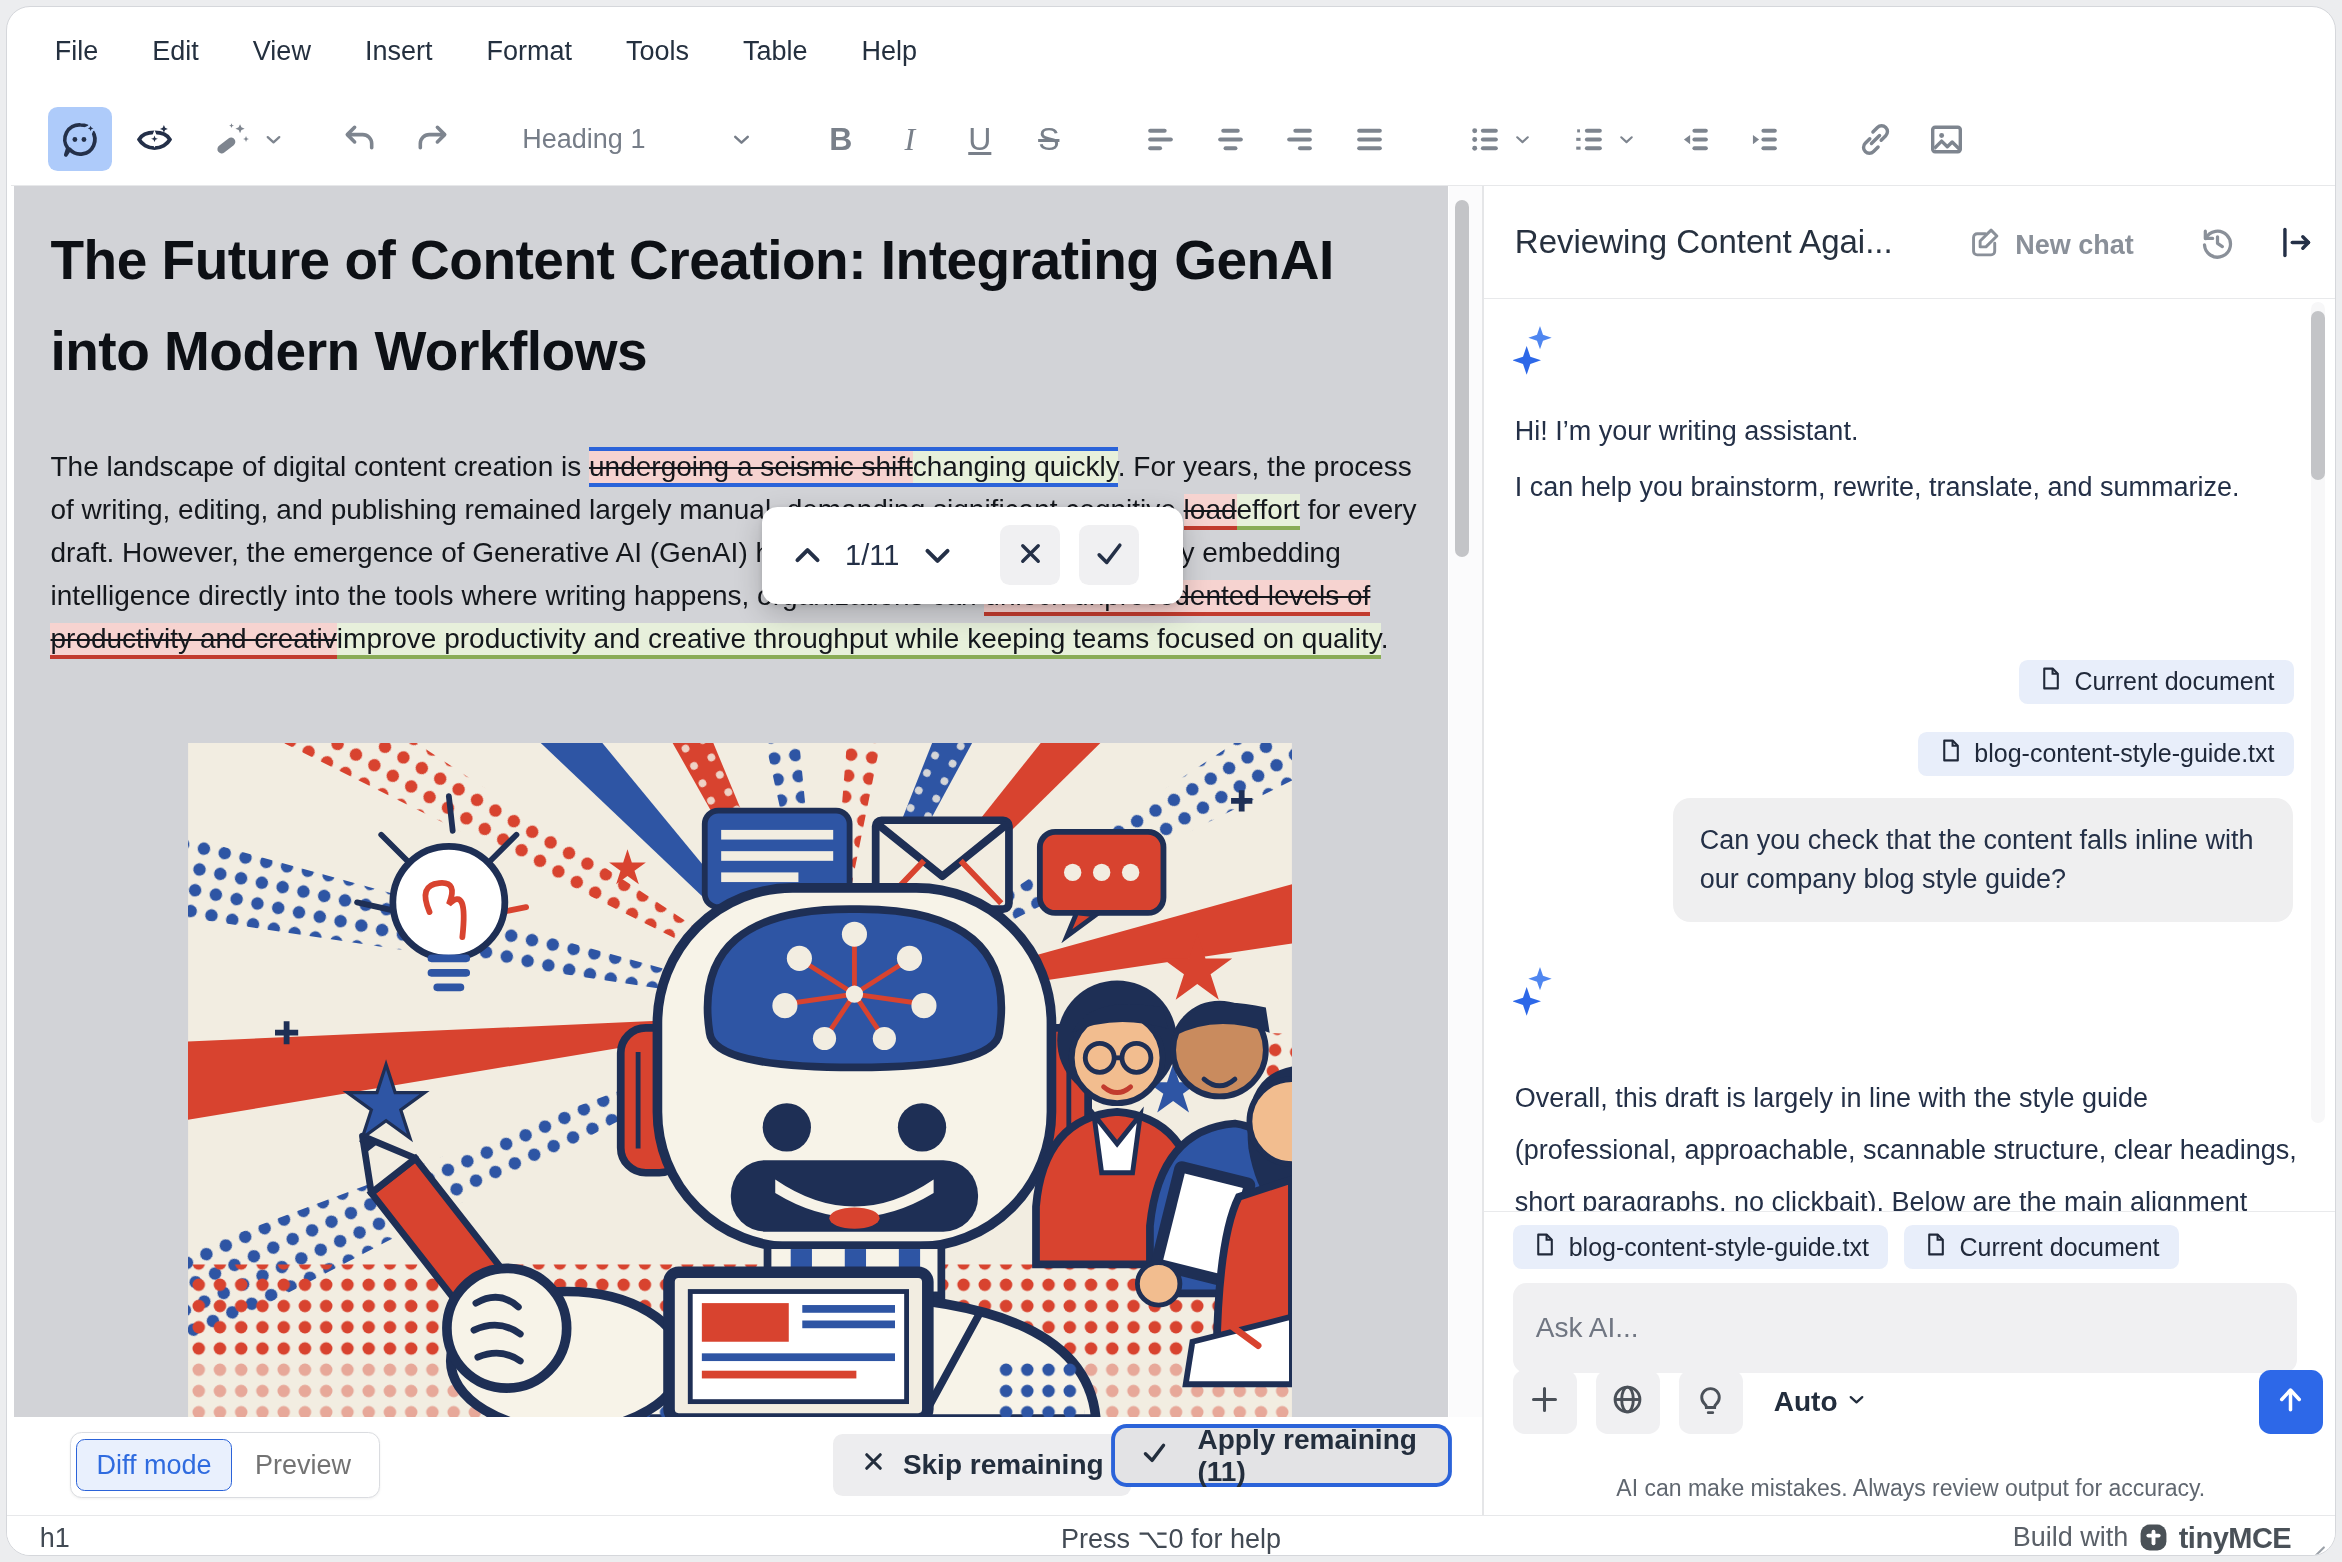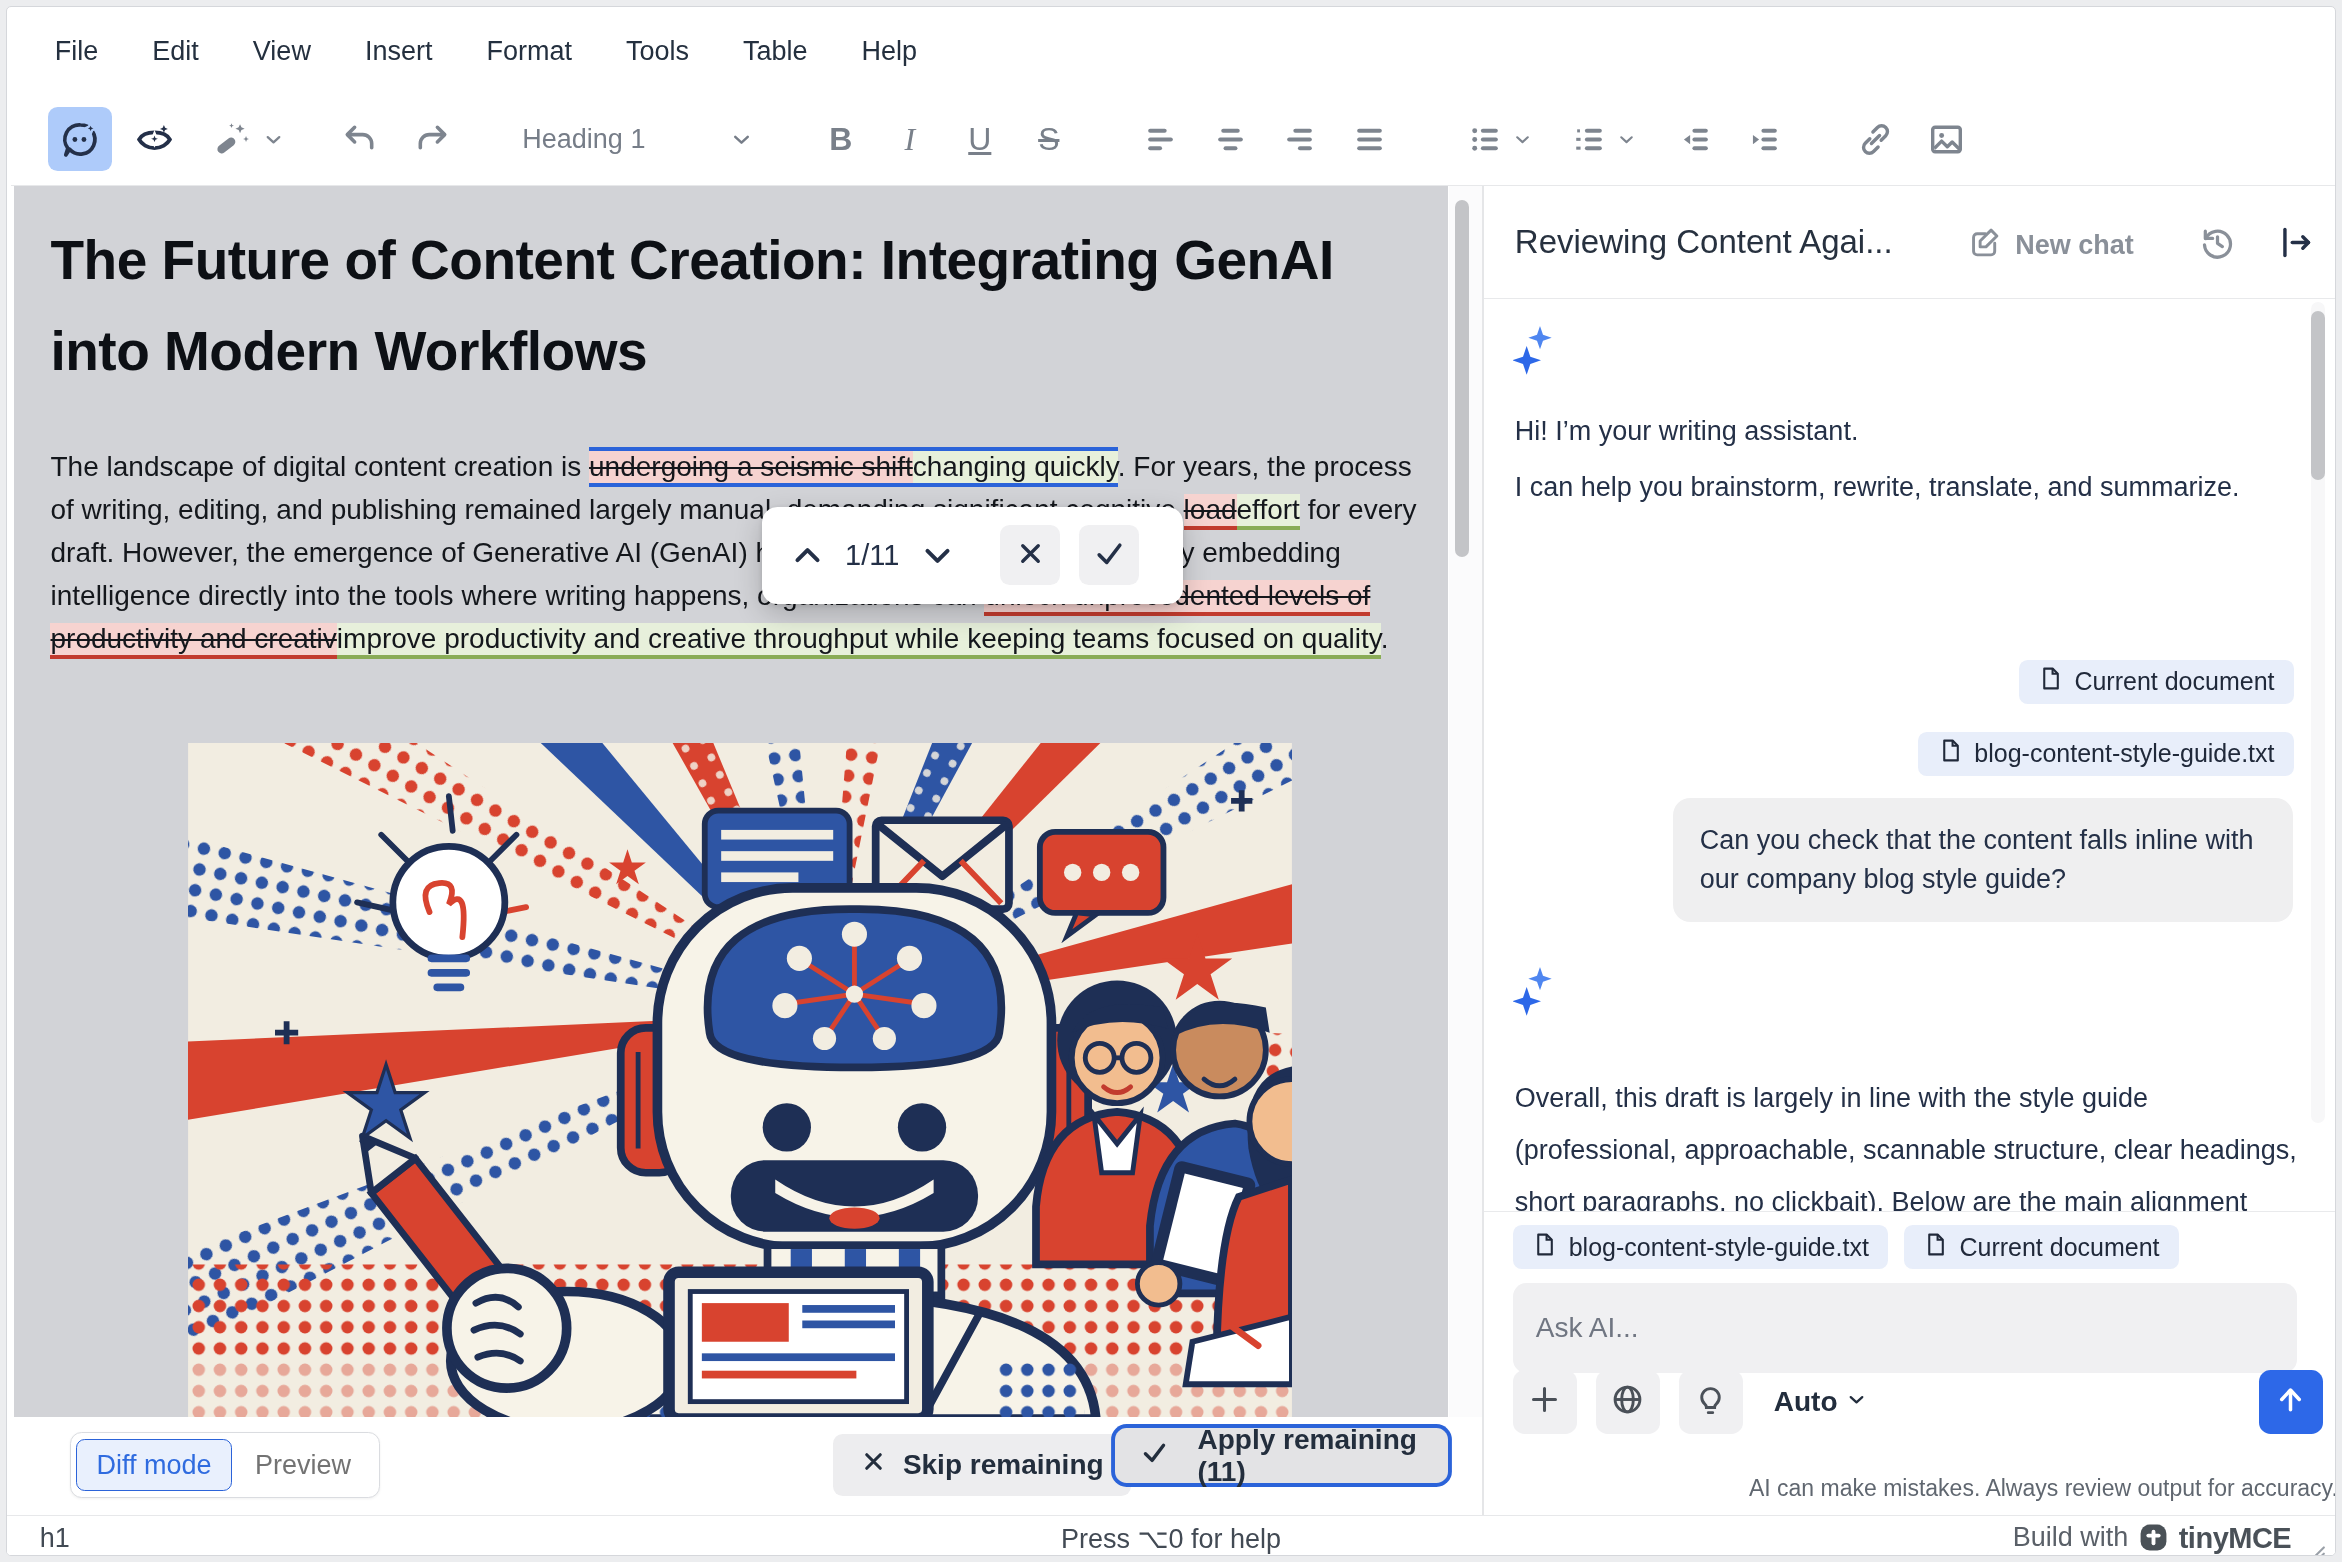--- a/index.html
+++ b/index.html
@@ -1,17 +1,17 @@
 <!DOCTYPE html>
 <html><head>
 <meta charset="utf-8">
 <style>
   * { margin:0; padding:0; box-sizing:border-box; }
   html,body { width:2342px; height:1562px; background:#ECEDEF; font-family:"Liberation Sans", sans-serif; }
-  #window { position:absolute; inset:5.8px; background:#fff; border:1.9px solid #D5D7DB; border-radius:5px; overflow:hidden; }
+  #window { position:absolute; inset:5.8px; background:#fff; border:1.9px solid #D5D7DB; border-radius:24px; overflow:hidden; }
 
   
   .menubar { position:absolute; left:0; top:0; width:100%; height:89px; display:flex; align-items:center; padding-left:48px; gap:54px; }
   .menu-item { font-size:27px; color:#24303F; cursor:default; }
 
   
   .toolbar { position:absolute; left:4px; top:89px; width:100%; height:90px; border-bottom:1.9px solid #E7E8EA; background:#fff; }
   .tbtn { position:absolute; top:11.6px; height:64px; display:flex; align-items:center; justify-content:center; border-radius:9.7px; color:#7E858F; }
   .tbtn svg { display:block; }
   .tbtn.dark { color:#243049; }
@@ -72,21 +72,21 @@
 
   .chat-scroll-track { position:absolute; left:2304px; top:295px; width:14.5px; height:821px; background:#F7F7F8; border-radius:7.7px; }
   .chat-scroll-thumb { position:absolute; left:2304px; top:304px; width:14.5px; height:169px; background:#C3C4C7; border-radius:7.7px; }
 
   .input-section { position:absolute; left:1477px; top:1204px; width:854px; height:304px; border-top:1.9px solid #E9EAEC; background:#fff; }
   .in-chips { position:absolute; left:29px; top:13.5px; display:flex; gap:15.4px; }
   .ask-input { position:absolute; left:29px; top:71px; width:784px; height:90px; background:#F0F0F2; border-radius:13.5px; display:flex; align-items:center; padding-left:23px; font-size:28px; color:#707682; }
   .ibtn { position:absolute; top:158px; width:64px; height:64px; border-radius:11.6px; background:#F0F0F2; display:flex; align-items:center; justify-content:center; color:#4A5058; }
   .auto-dd { position:absolute; left:290px; top:158px; height:64px; display:flex; align-items:center; gap:7.7px; font-size:28px; font-weight:bold; color:#222D3D; }
   .send-btn { position:absolute; left:775px; top:158px; width:64px; height:64px; border-radius:11.6px; background:#2D68E8; display:flex; align-items:center; justify-content:center; color:#fff; }
-  .disclaimer { position:absolute; left:0; top:263px; width:100%; text-align:right; font-size:23px; color:#606770; }
+  .disclaimer { position:absolute; left:0; top:263px; width:100%; text-align:center; font-size:23px; color:#606770; }
 </style>
 </head>
 <body>
 
 <div id="window">
 
   <div class="menubar">
     <span class="menu-item">File</span>
     <span class="menu-item">Edit</span>
     <span class="menu-item">View</span>

